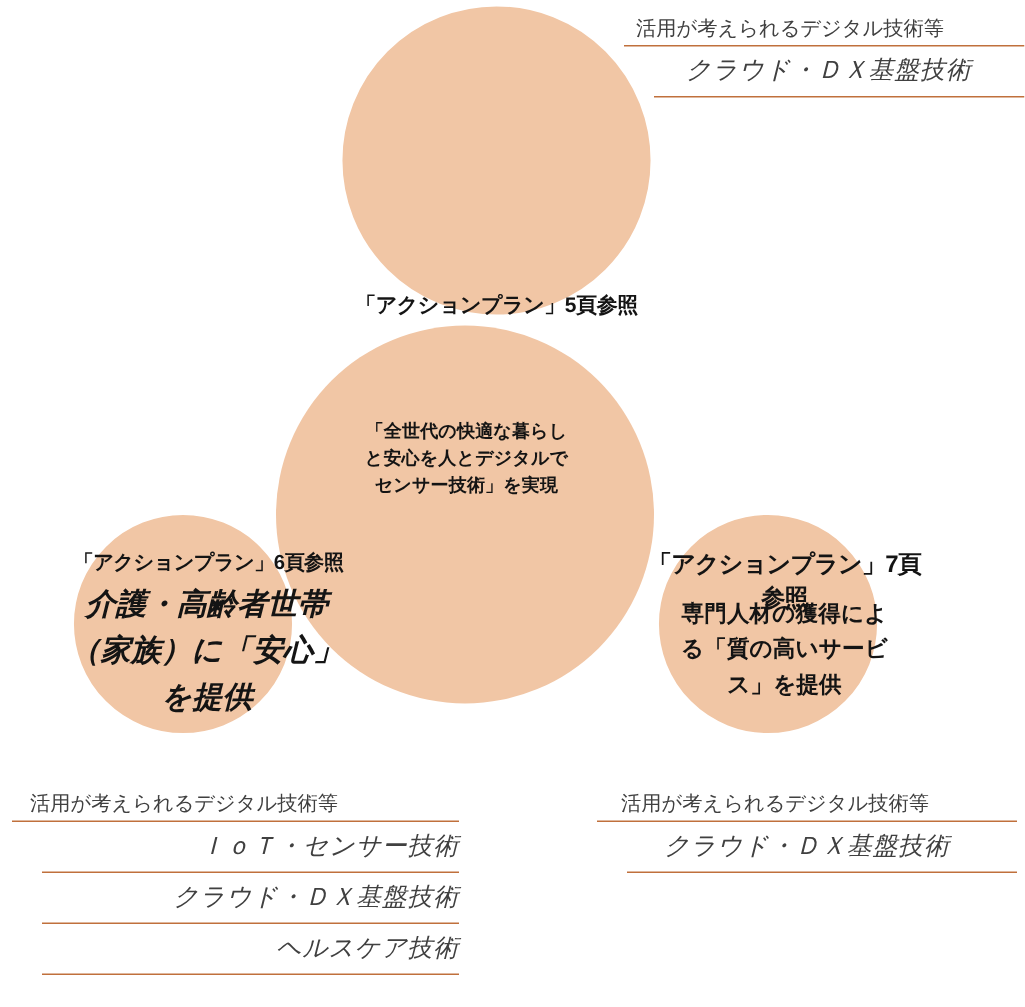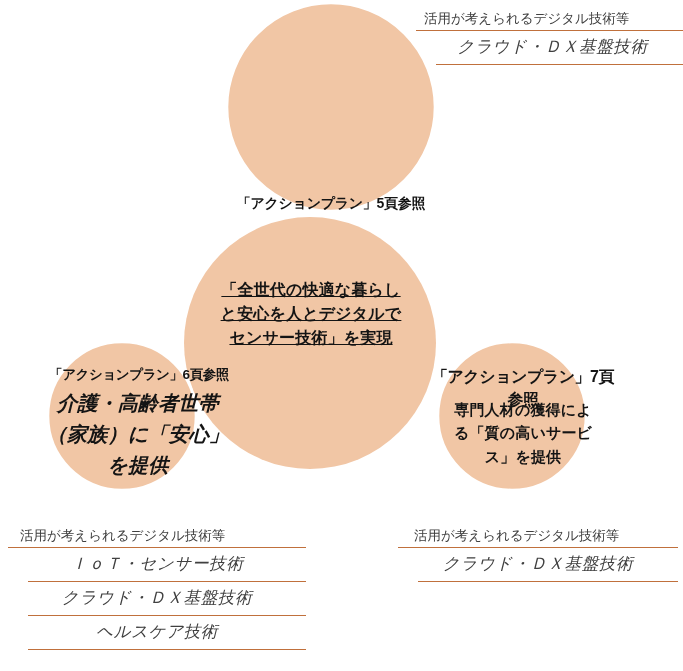--- a/index.html
+++ b/index.html
@@ -53,23 +53,22 @@
     font-size: 14px;
     font-weight: bold;
     letter-spacing: -0.02em;
     margin-top: 28px;
   }
 
   #center-circle-text {
     left: 180px;
     top: 278px;
     width: 262px;
-    font-size: 16px;
+    font-size: 12px;
     line-height: 1.5;
-    text-decoration: underline;
   }
 
   #left-circle-ref {
     left: 44px;
     top: 365px;
     width: 190px;
     font-size: 13.5px;
     letter-spacing: -0.03em;
   }
   #left-circle-text {
@@ -126,21 +125,21 @@
   }
   #panel-top-right .tech-caption { padding-left: 8px; }
   #panel-top-right .tech-item { text-align: center; padding-left: 6px; }
 
   #panel-bottom-left {
     left: 8px;
     top: 527px;
     width: 298px;
   }
   #panel-bottom-left .tech-caption { padding-left: 12px; }
-  #panel-bottom-left .tech-item { text-align: center; }
+  #panel-bottom-left .tech-item { text-align: right; }
 
   #panel-bottom-right {
     left: 398px;
     top: 527px;
     width: 280px;
   }
   #panel-bottom-right .tech-caption { padding-left: 16px; }
   #panel-bottom-right .tech-item { text-align: center; }
 
   .rule-indent-left { margin-left: 20px; width: calc(100% - 20px); }

